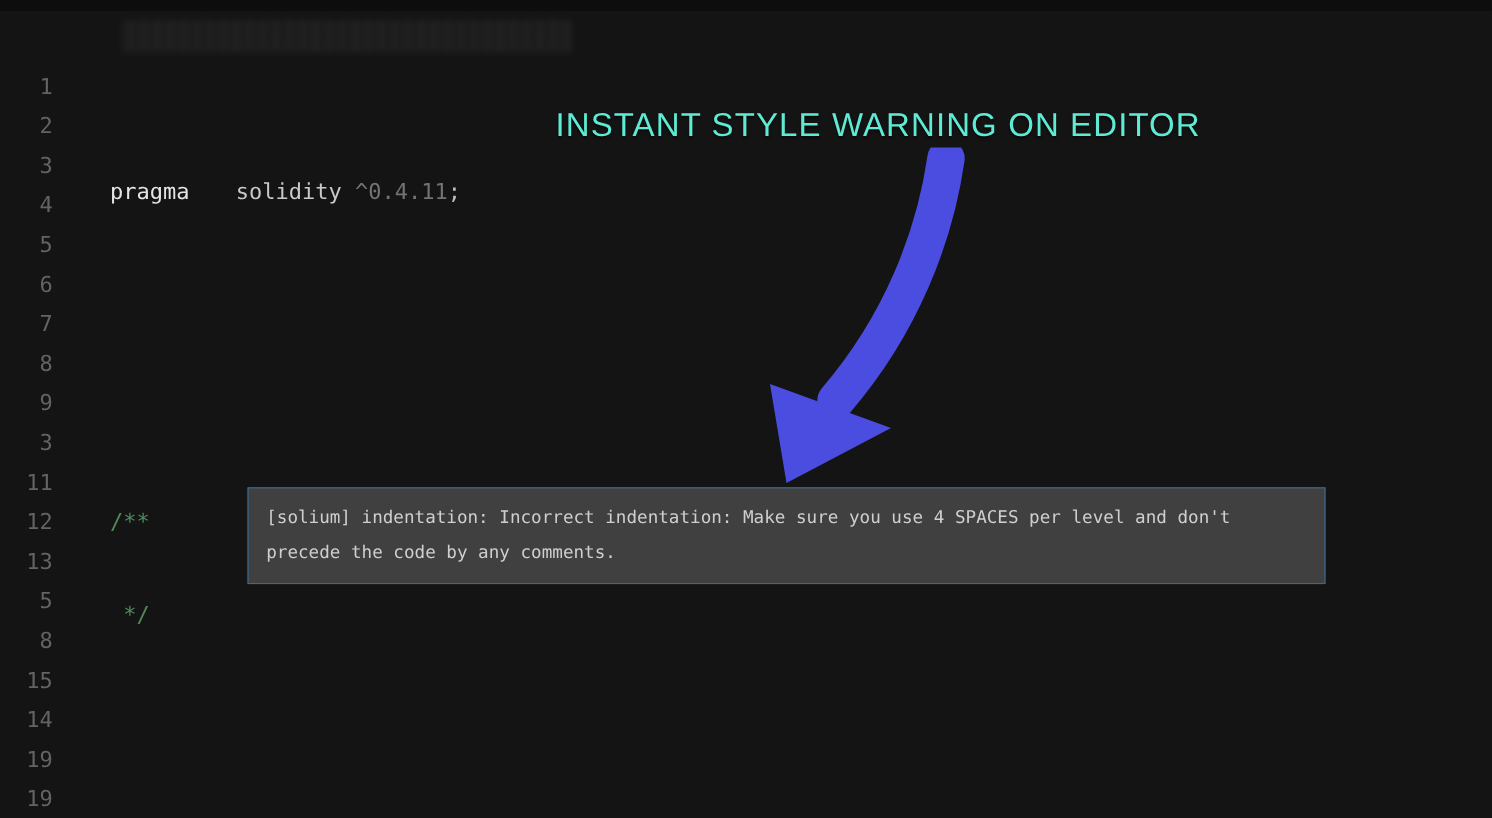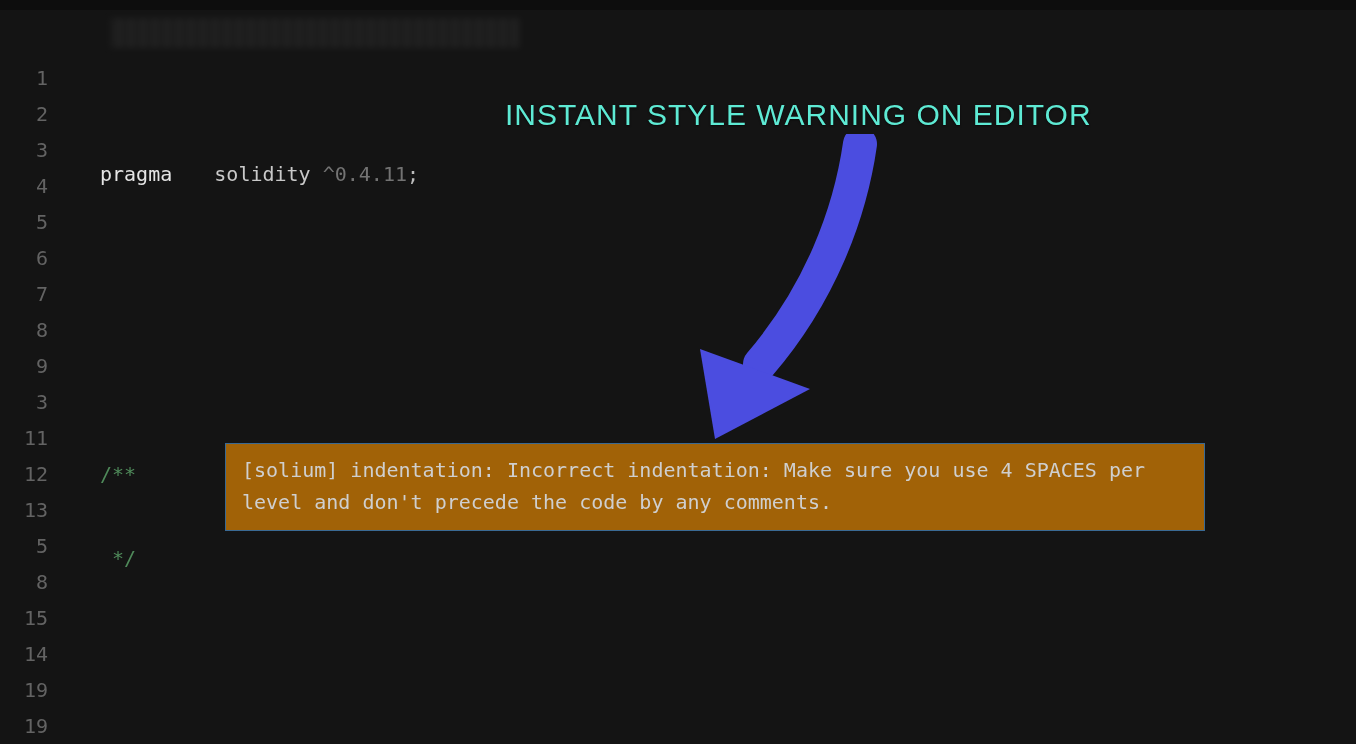--- a/index.html
+++ b/index.html
@@ -50,24 +50,24 @@
   .punct      { color: #bcbcbc; }
   .comment    { color: #4f8a5a; }
 
   
   .hover-box {
     position: absolute;
     left: 155px;
     top: 443px;
     width: 980px;
     padding: 10px 16px 12px 16px;
-    background: #a16207;
+    background: #404040;
     border: 1px solid #3a6a94;
     color: #cfcfcf;
-    font-size: 20px;
+    font-size: 16px;
     line-height: 32px;
     white-space: normal;
     z-index: 5;
     font-family: "Menlo","Consolas","Monaco",monospace;
   }
 
   
   .anno-text {
     position: absolute;
     left: 435px;

